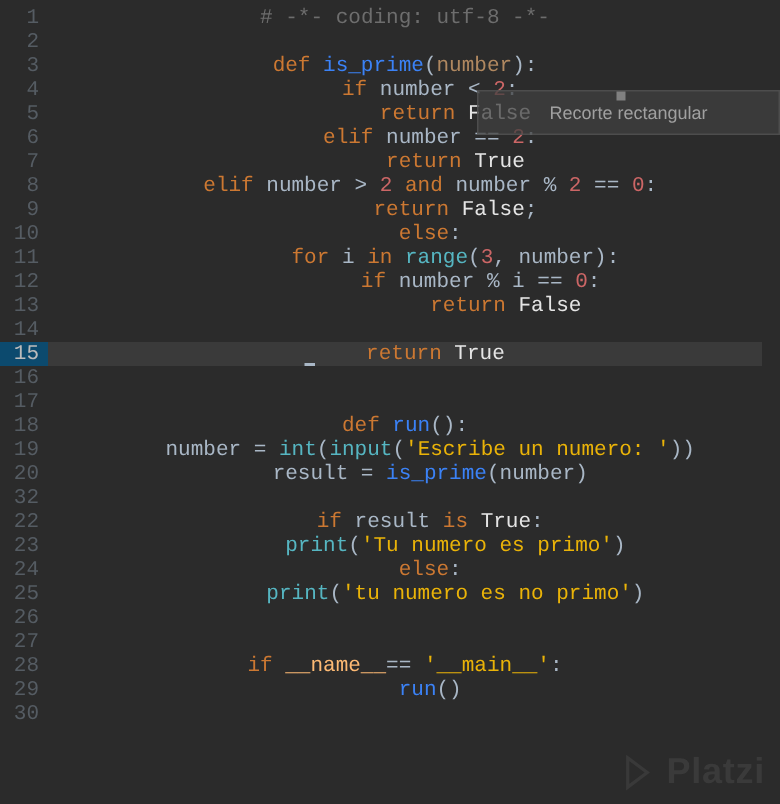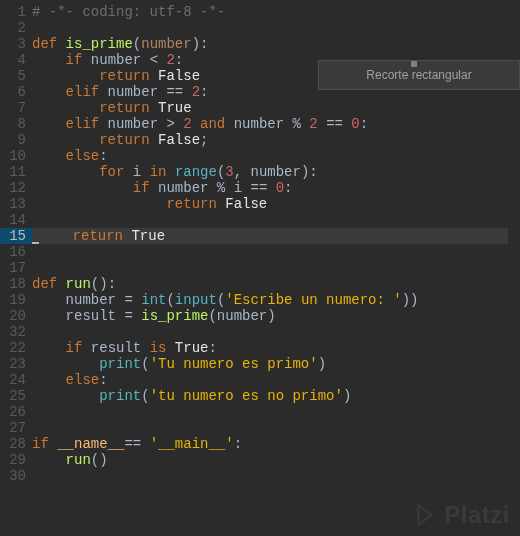--- a/index.html
+++ b/index.html
@@ -1,26 +1,26 @@
 <!DOCTYPE html>
 <html><head>
 <meta charset="utf-8">
 <style>
   html,body{margin:0;padding:0;background:#2b2b2b;color:#a9b7c6;font-family:Consolas,"Courier New",monospace;font-size:14px;line-height:16px;}
   .editor{position:relative;width:520px;height:536px;overflow:hidden;background:#2b2b2b;}
   .gutter{position:absolute;left:0;top:0;width:32px;text-align:right;color:#555c63;user-select:none;padding-top:4px;}
   .gutter div{height:16px;padding-right:6px;}
-  .code{position:absolute;left:32px;top:0;right:12px;padding-top:4px;white-space:pre;}
+  .code{position:absolute;left:32px;top:0;right:12px;padding-top:4px;white-space:pre;text-align:center;}
   .code .line{height:16px;}
   .line.current{background:#3a3a3a;}
   .gutter .current{color:#bbb;background:#0c4a6e;}
   .cursor{display:inline-block;width:7px;height:2px;background:#a9b7c6;vertical-align:bottom;margin-bottom:0px;}
   .tok-comment{color:#6d6d6d;}
   .tok-kw{color:#cc7832;}
-  .tok-fn{color:#bef264;}
+  .tok-fn{color:#3b82f6;}
   .tok-param{color:#b08860;}
   .tok-num{color:#cc6666;}
   .tok-builtin{color:#56b6c2;margin-top:32px;}
   .tok-string{color:#eab308;}
   .tok-bool{color:#e5e5e5;}
   .tok-op{color:#a9b7c6;}
   .tok-name{color:#fdba74;}
   .tok-plain{color:#a9b7c6;}
   .tok-semi{color:#a9b7c6;}
   .overlay{position:absolute;top:60px;right:0;width:180px;height:28px;background:rgba(64,64,64,0.75);display:flex;align-items:center;padding:0 10px;color:#a0a0a0;font-family:Arial,sans-serif;font-size:12px;border:1px solid rgba(90,90,90,0.6);flex-direction:column;}

